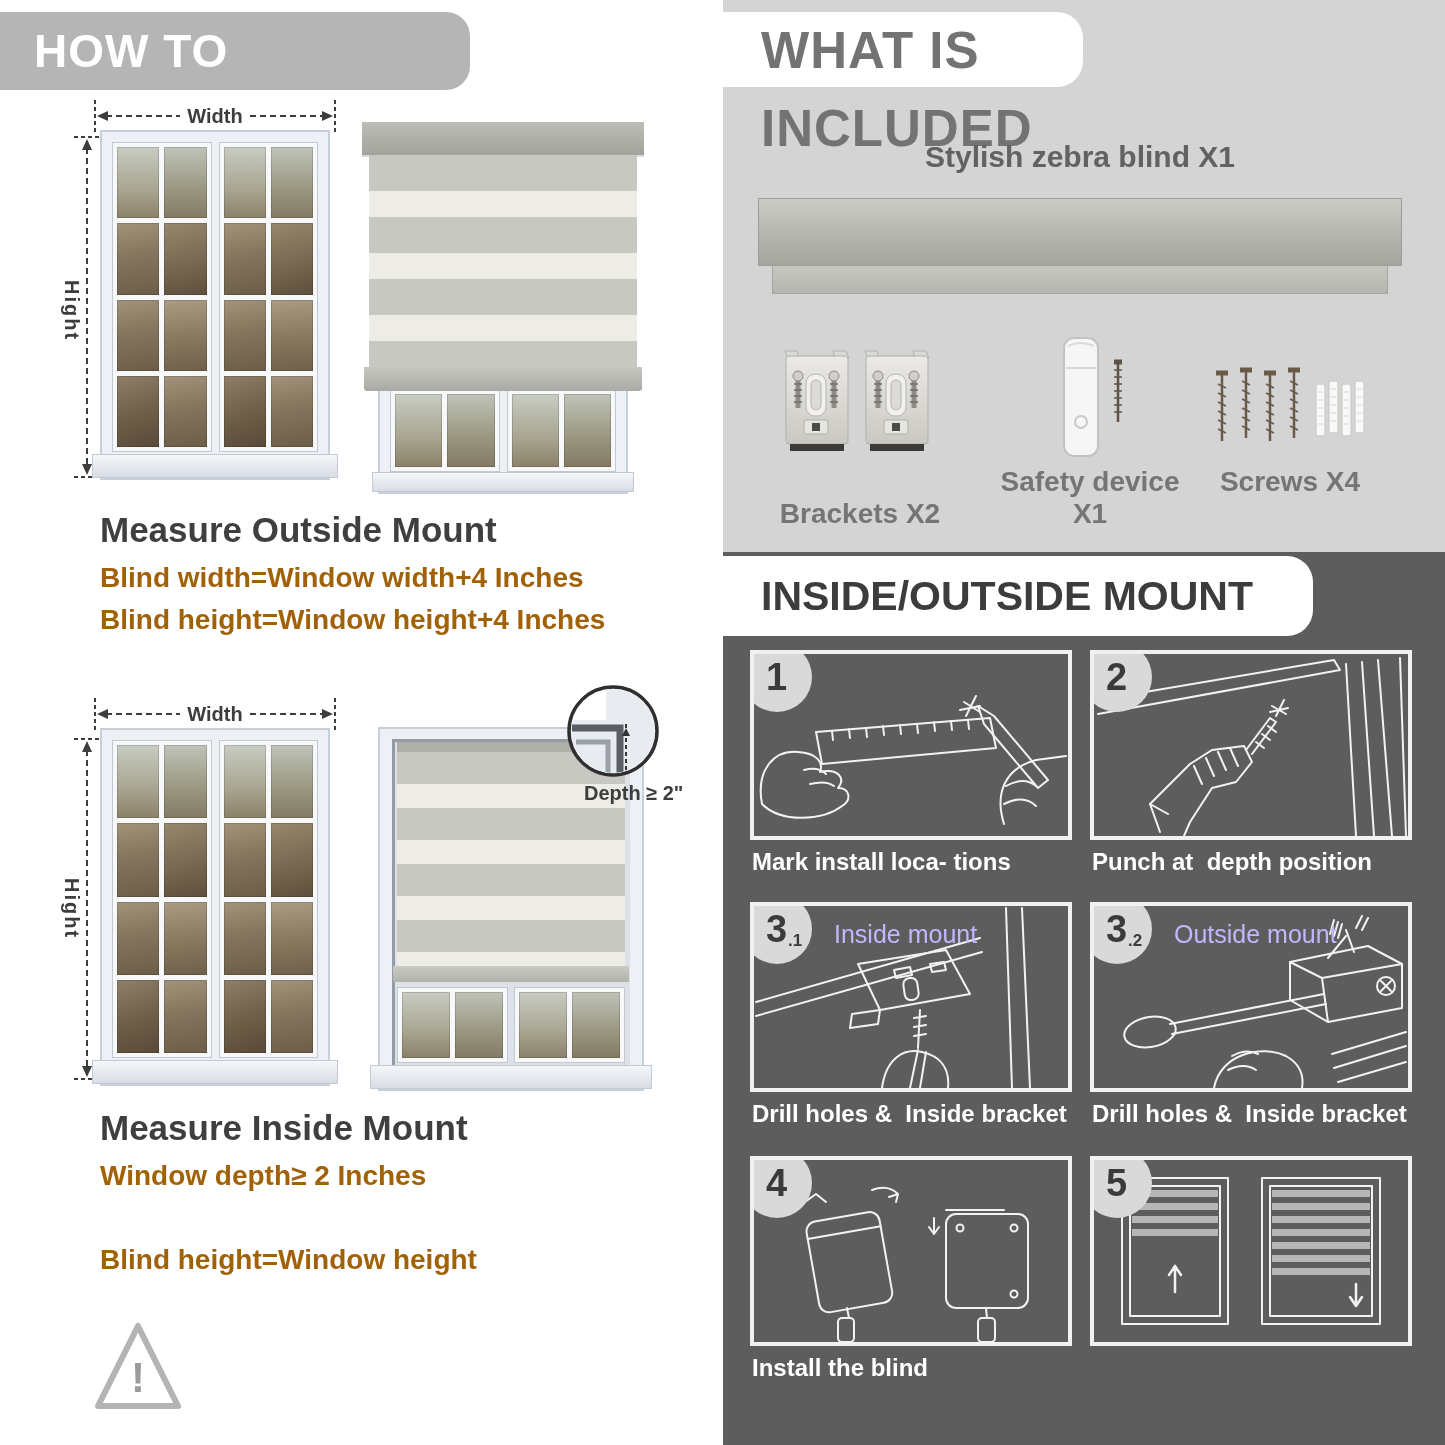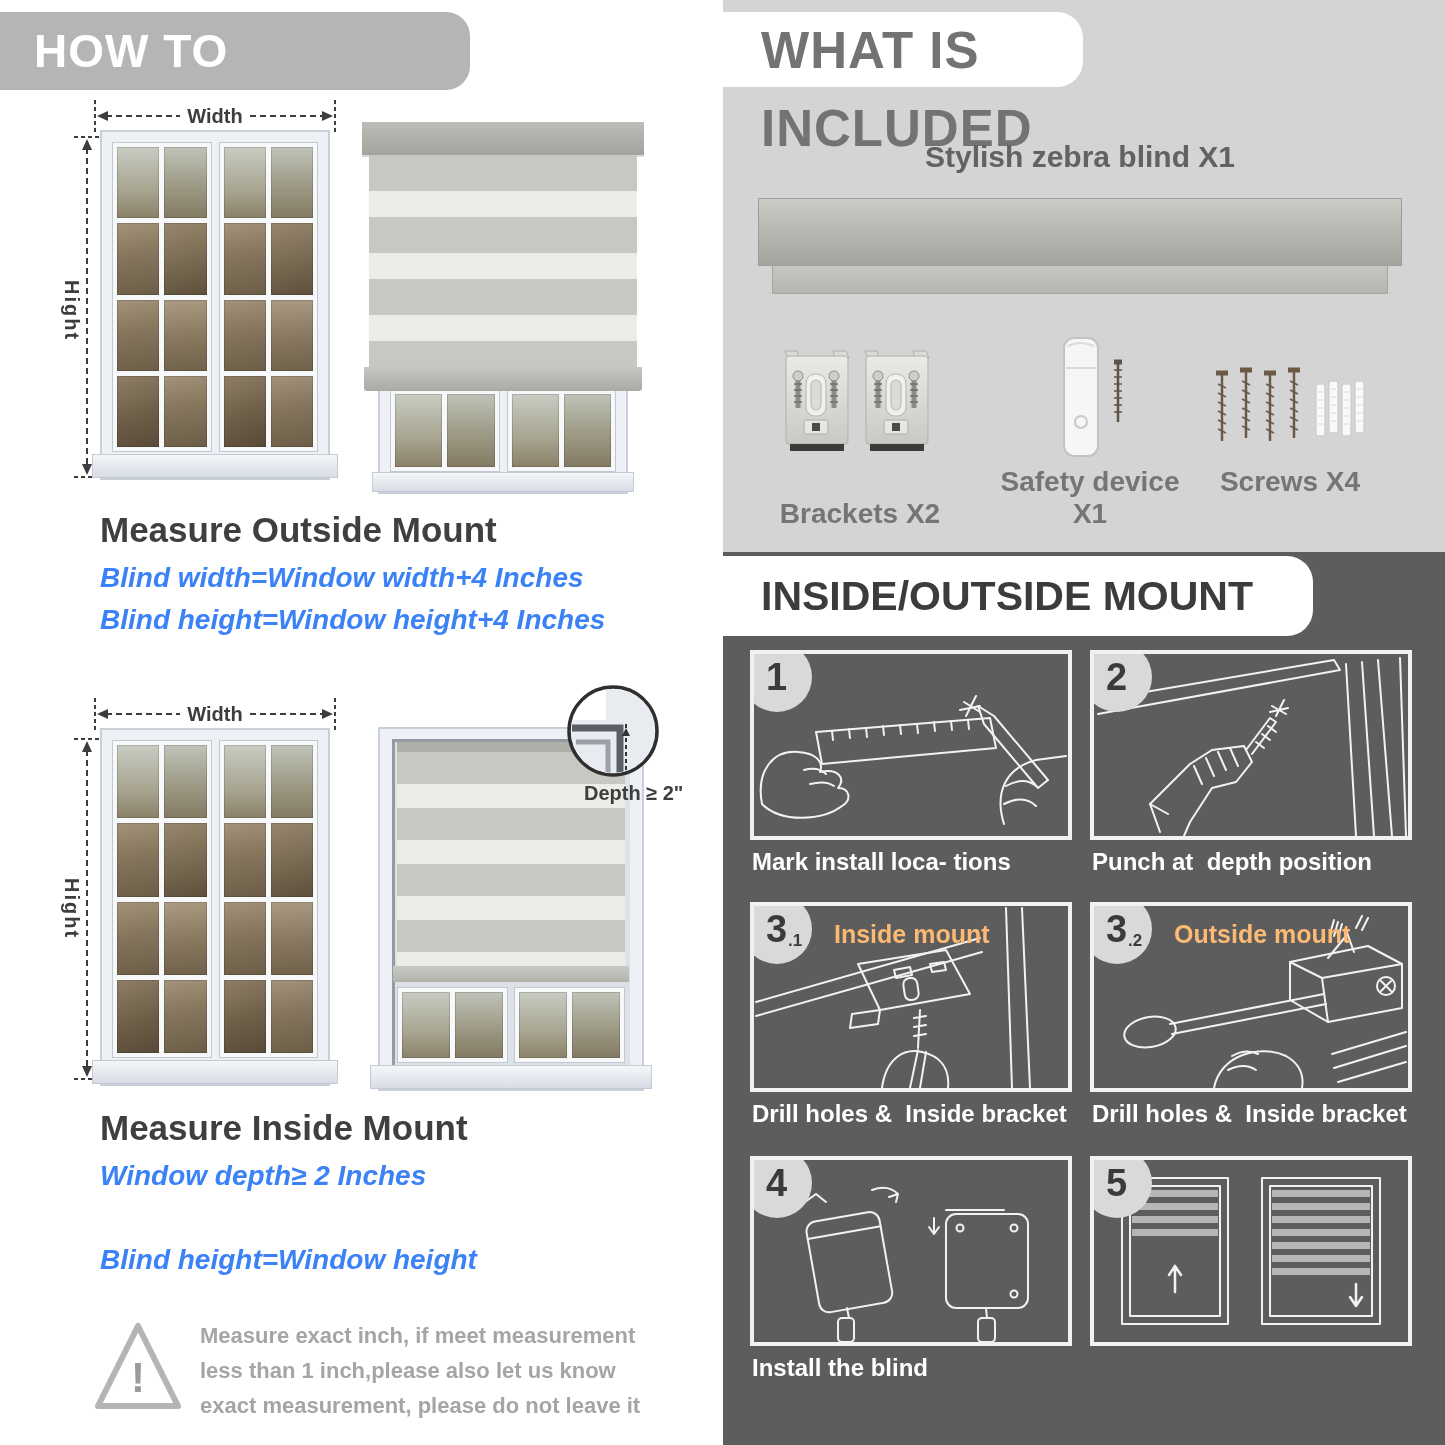--- a/index.html
+++ b/index.html
@@ -6,21 +6,21 @@
   #canvas { position:relative; width:1445px; height:1445px; background:#ffffff;
             overflow:hidden; font-family:"Liberation Sans","DejaVu Sans",sans-serif; }
   .abs { position:absolute; }
 
   
   .lheader { left:0; top:12px; width:470px; height:78px; background:#b5b5b5;
              border-radius:0 24px 24px 0; color:#ffffff; font-size:46px; font-weight:bold;
              line-height:78px; padding-left:34px; letter-spacing:1px; box-sizing:border-box; }
 
   .heading { font-size:35px; font-weight:bold; color:#3f3f3f; }
-  .formula { font-size:28px; font-weight:bold; color:#3b82f6;font-style:italic; }
+  .formula { font-size:28px; font-weight:bold; color:#a16207; }
 
   .vlabel { writing-mode:vertical-rl; font-weight:bold; font-size:20px; color:#3d3d3d; letter-spacing:2px; }
 
   
   .window, .iwin, .ofrag { position:absolute; background:#edf0f5; border:2px solid #c9cfd9; box-sizing:border-box; }
   .glass { position:absolute; left:10px; right:10px; top:10px; bottom:26px; display:flex; gap:7px; }
   .sash  { flex:1; background:#f6f8fa; border:1px solid #c2c8d2; padding:4px; display:grid;
            grid-template-columns:1fr 1fr; grid-auto-rows:1fr; gap:5px; box-sizing:border-box; }
   .pane  { background:linear-gradient(170deg,#a3937b 0%,#85755d 45%,#6b5d47 100%);
            box-shadow:inset 0 0 0 1px rgba(0,0,0,.14); }
@@ -78,21 +78,21 @@
             border-radius:0 26px 26px 0; color:#3c3c3c; font-size:41px; font-weight:bold;
             line-height:80px; padding-left:38px; box-sizing:border-box; }
 
   .panel { position:absolute; width:322px; height:190px; border:4px solid #f1f1f1;
            box-sizing:border-box; overflow:hidden; background:#5d5d5d; }
   .panel svg.art { position:absolute; left:0; top:0; width:314px; height:182px; }
   .badge { position:absolute; top:-12px; left:-12px; width:70px; height:70px;
            border-radius:50%; background:#d9d9d9; color:#3b3b3b; }
   .badge .n { position:absolute; left:24px; top:16px; font-size:38px; font-weight:bold; line-height:1; }
   .badge .s { position:absolute; left:46px; top:38px; font-size:17px; font-weight:bold; line-height:1; }
-  .panel-title { position:absolute; left:80px; top:14px; color:#fdba74; font-size:25px; font-weight:bold; }
+  .panel-title { position:absolute; left:80px; top:14px; color:#c4b5fd; font-size:25px; font-weight:normal; }
   .caption { position:absolute; width:334px; color:#ffffff; font-size:24px; font-weight:bold;
              white-space:pre-wrap; }
 
   svg text { font-family:"Liberation Sans","DejaVu Sans",sans-serif; }
 </style>
 </head>
 <body>
 
 <div id="canvas">
 
@@ -258,21 +258,20 @@
   <div class="abs depth-label" style="left:584px;top:782px;">Depth ≥ 2"</div>
 
   <div class="abs heading" style="left:100px;top:1108px;">Measure Inside Mount</div>
   <div class="abs formula" style="left:100px;top:1160px;">Window depth≥ 2 Inches</div>
   <div class="abs formula" style="left:100px;top:1244px;">Blind height=Window height</div>
 
   <svg class="abs" style="left:92px;top:1316px;" width="92" height="100" viewBox="0 0 92 100">
     <path d="M46,10 L86,90 L6,90 Z" fill="none" stroke="#b4b4b4" stroke-width="6" stroke-linejoin="round"></path>
     <text x="46" y="76" text-anchor="middle" font-size="42" font-weight="bold" fill="#9b9b9b">!</text>
   </svg>
-  <div class="abs warn-text" style="left:200px;top:1318px;width:452px;">Measure exact inch, if meet measurement less than 1 inch,please also let us know exact measurement, please do not leave it</div>
 
   <div class="abs rtop"></div>
   <div class="abs rband1">WHAT IS INCLUDED</div>
   <div class="abs blind-label">Stylish zebra blind X1</div>
   <div class="abs headrail-main"></div>
   <div class="abs headrail-sub"></div>
 
   <svg class="abs" style="left:782px;top:340px;" width="150" height="122" viewBox="0 0 150 122">
     <defs>
       <linearGradient id="metal" x1="0" y1="0" x2="0" y2="1">

